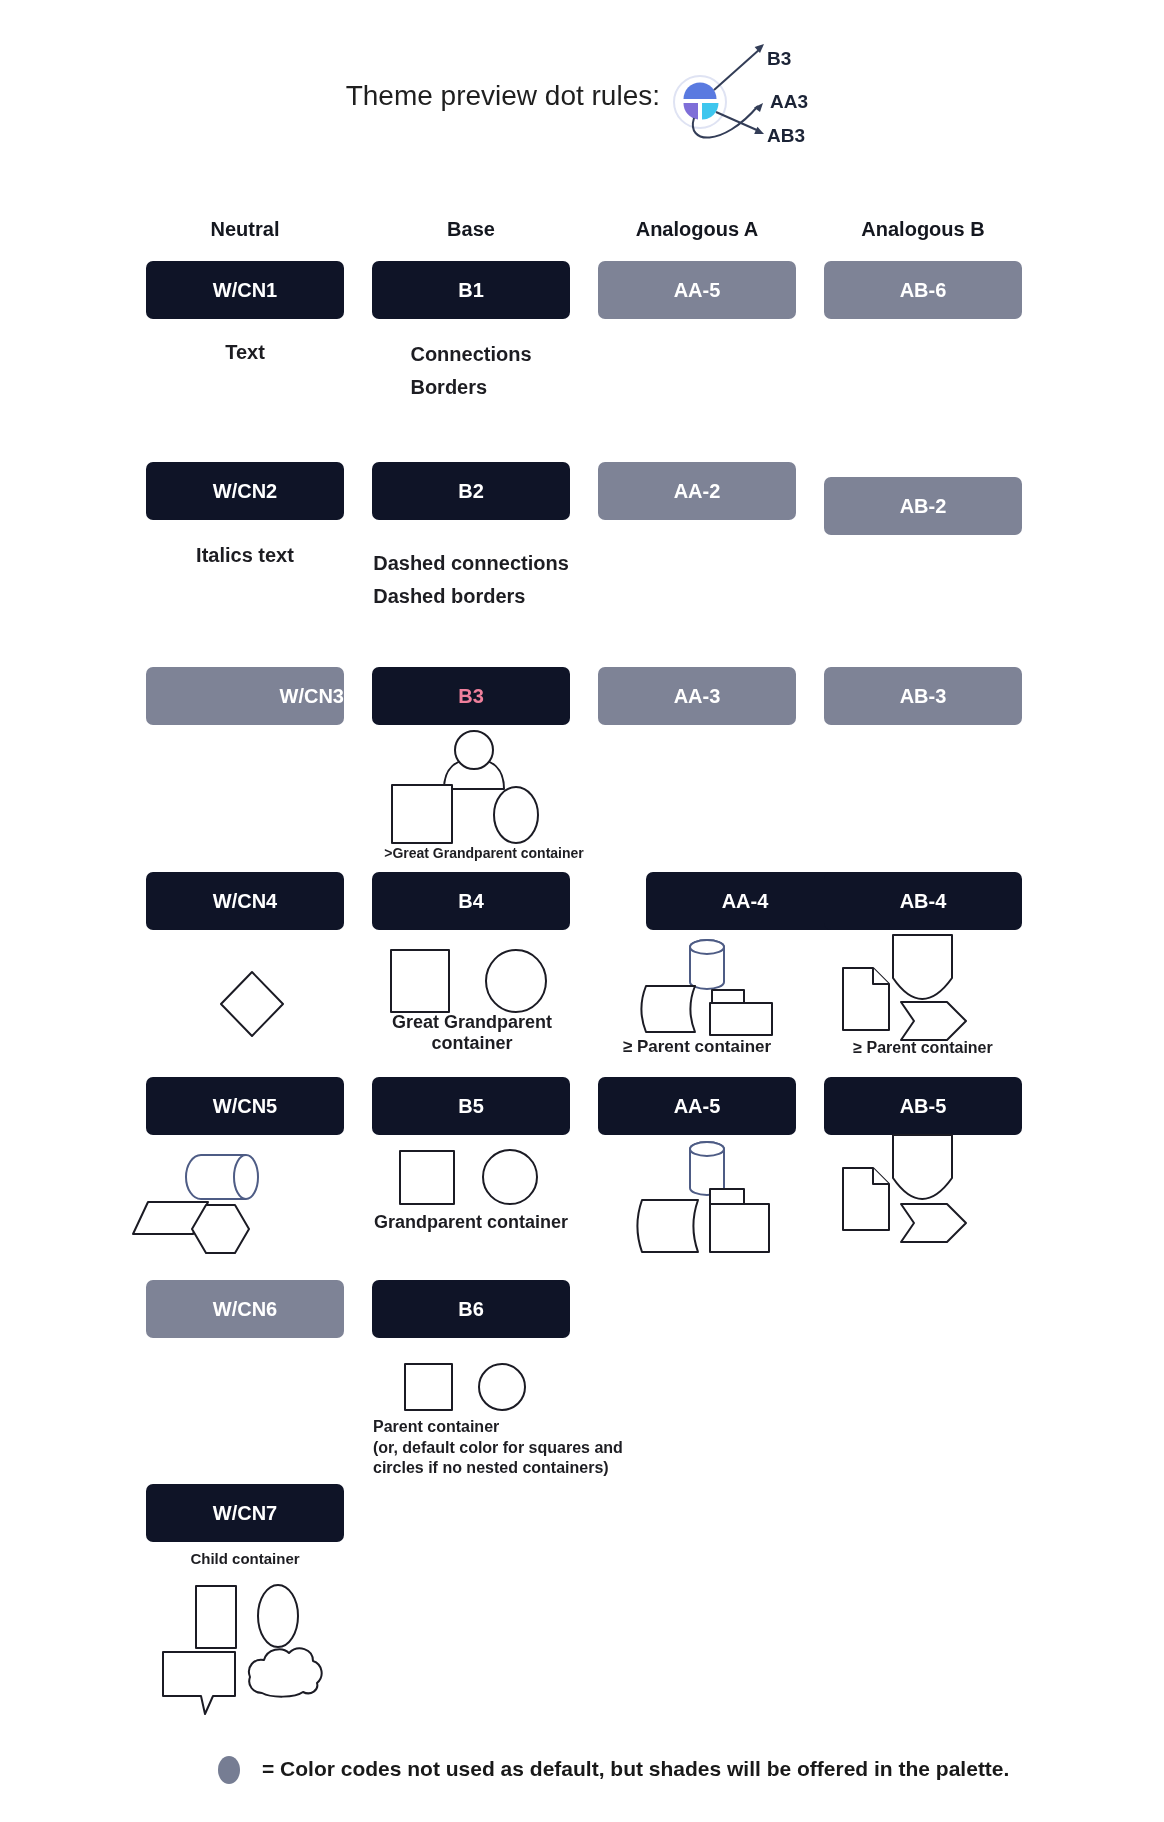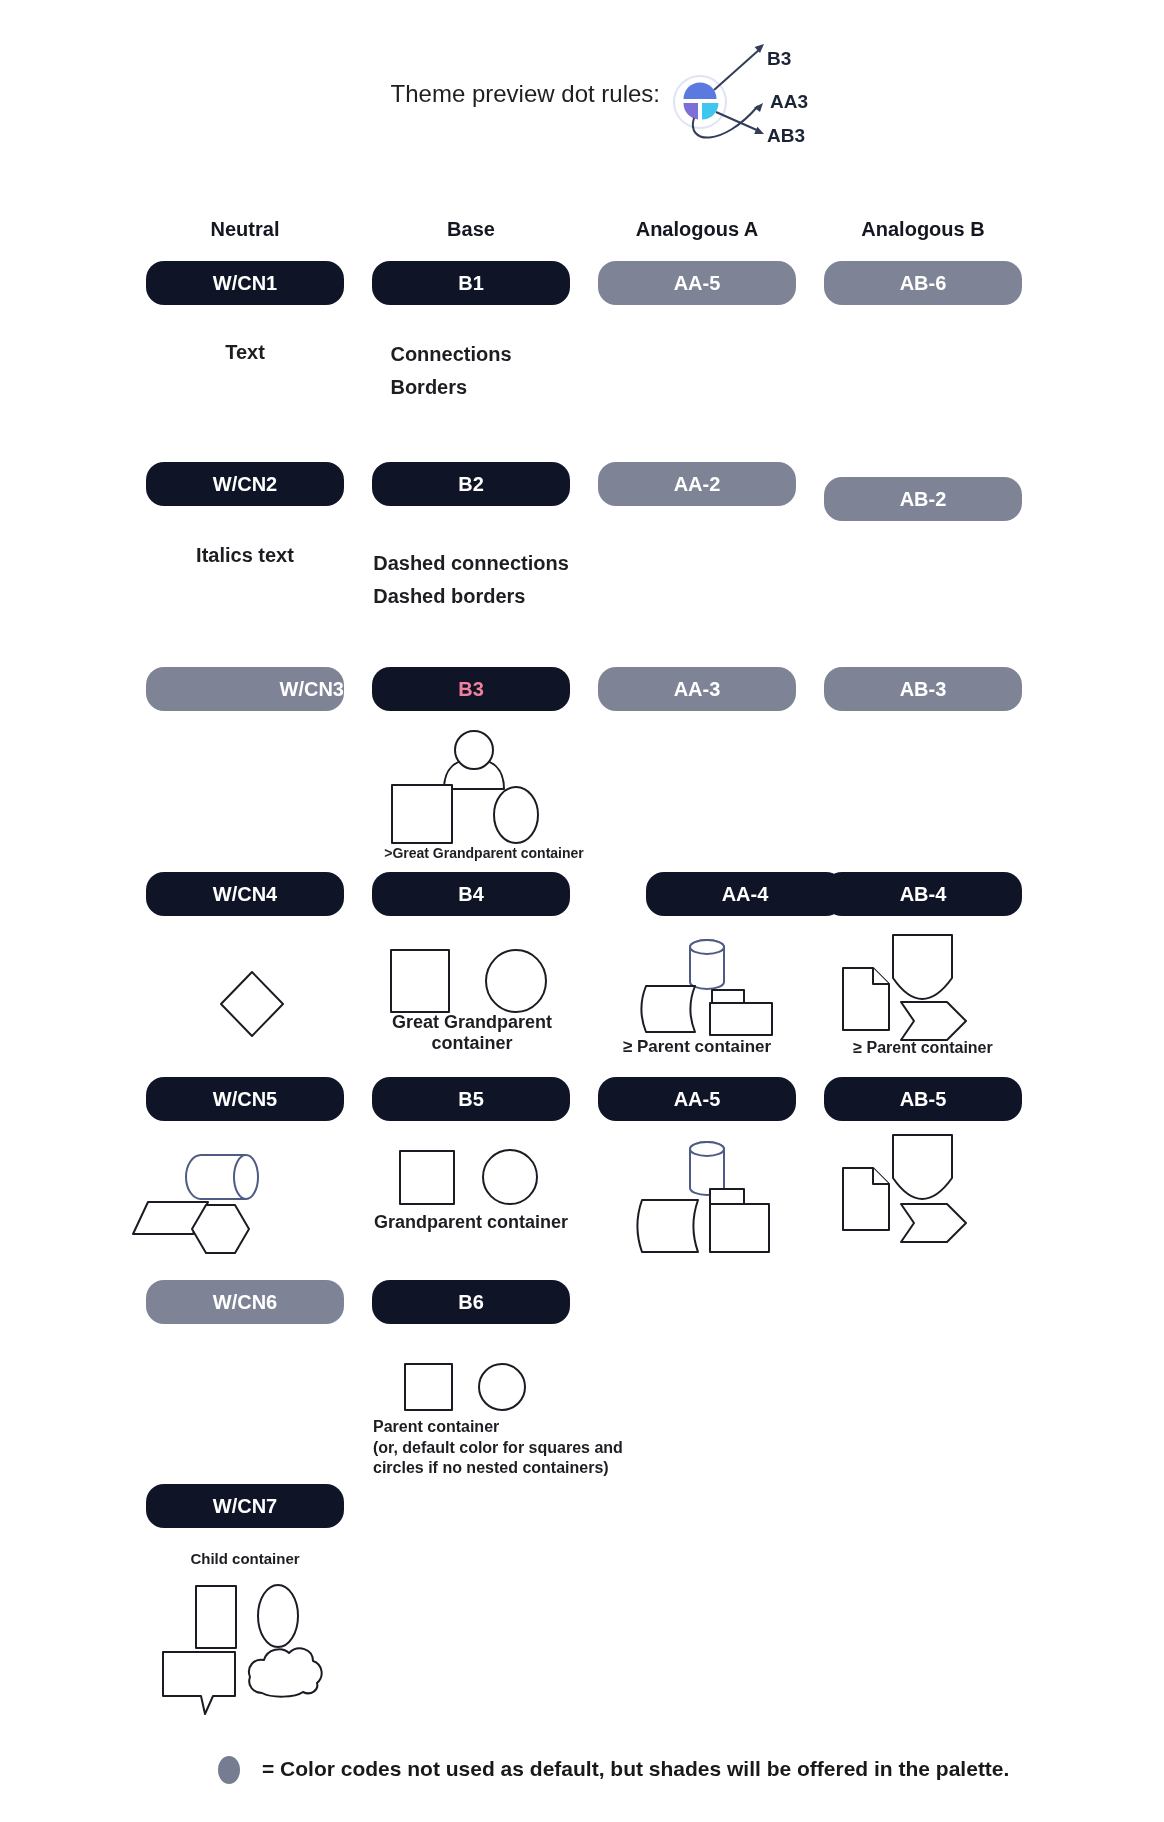--- a/index.html
+++ b/index.html
@@ -2,23 +2,23 @@
 <html style="--c-dark: #0f1427; --c-gray: #7e8396; --c-blue: #5a7ae0; --c-purple: #7e6ed8; --c-cyan: #3ec6ee; --c-ring: #dfe3f3; --c-arrow: #333d57; --c-stroke: #1b1b24; --c-cyl: #4e5c85; --c-dot: #767d93;"><head>
 <meta charset="utf-8">
 <style>
   html,body{margin:0;padding:0;background:#ffffff;}
   #canvas{
     position:relative;width:1164px;height:1822px;background:#fff;
     font-family:"Liberation Sans","DejaVu Sans",sans-serif;color:#1c1c22;
     overflow:hidden;
   }
   .abs{position:absolute;}
-  .title{font-size:24px;font-weight:400;color:#1f1f1f;text-align:right;}
+  .title{font-size:28px;font-weight:400;color:#1f1f1f;text-align:right;}
   .col-header{width:198px;text-align:center;font-size:20px;font-weight:700;color:#14171f;}
-  .swatch{width:198px;height:44px;border-radius:18px;display:flex;align-items:center;justify-content:center;}
+  .swatch{width:198px;height:58px;border-radius:7px;display:flex;align-items:center;justify-content:center;}
   .swatch.dark{background:var(--c-dark);}
   .swatch.gray{background:var(--c-gray);}
   .sw-label{font-size:20px;font-weight:700;color:#ffffff;}
   .cap{font-size:20px;font-weight:700;color:#1d1d22;}
   .cap-center{width:198px;text-align:center;}
   .cap-block{width:198px;text-align:center;}
   .cap-inner{display:inline-block;text-align:left;line-height:33px;}
   .cap-small{font-weight:700;color:#1d1d22;}
   svg{display:block;overflow:visible;}
   .shape{fill:#ffffff;stroke:var(--c-stroke);stroke-width:2;stroke-linejoin:round;}
@@ -68,21 +68,21 @@
       <span class="sw-label">B1</span>
     </div>
   <div class="abs swatch gray" style="left:598px;top:261px;">
       <span class="sw-label">AA-5</span>
     </div>
   <div class="abs swatch gray" style="left:824px;top:261px;">
       <span class="sw-label">AB-6</span>
     </div>
 
   <div class="abs cap cap-center" style="left:146px;top:341px;">Text</div>
-  <div class="abs cap cap-block" style="left:352px;top:338px;">
+  <div class="abs cap cap-block" style="left:372px;top:338px;">
     <div class="cap-inner">
       <div>Connections</div>
       <div>Borders</div>
     </div>
   </div>
 
   <div class="abs swatch dark" style="left:146px;top:462px;">
       <span class="sw-label">W/CN2</span>
     </div>
   <div class="abs swatch dark" style="left:372px;top:462px;">

